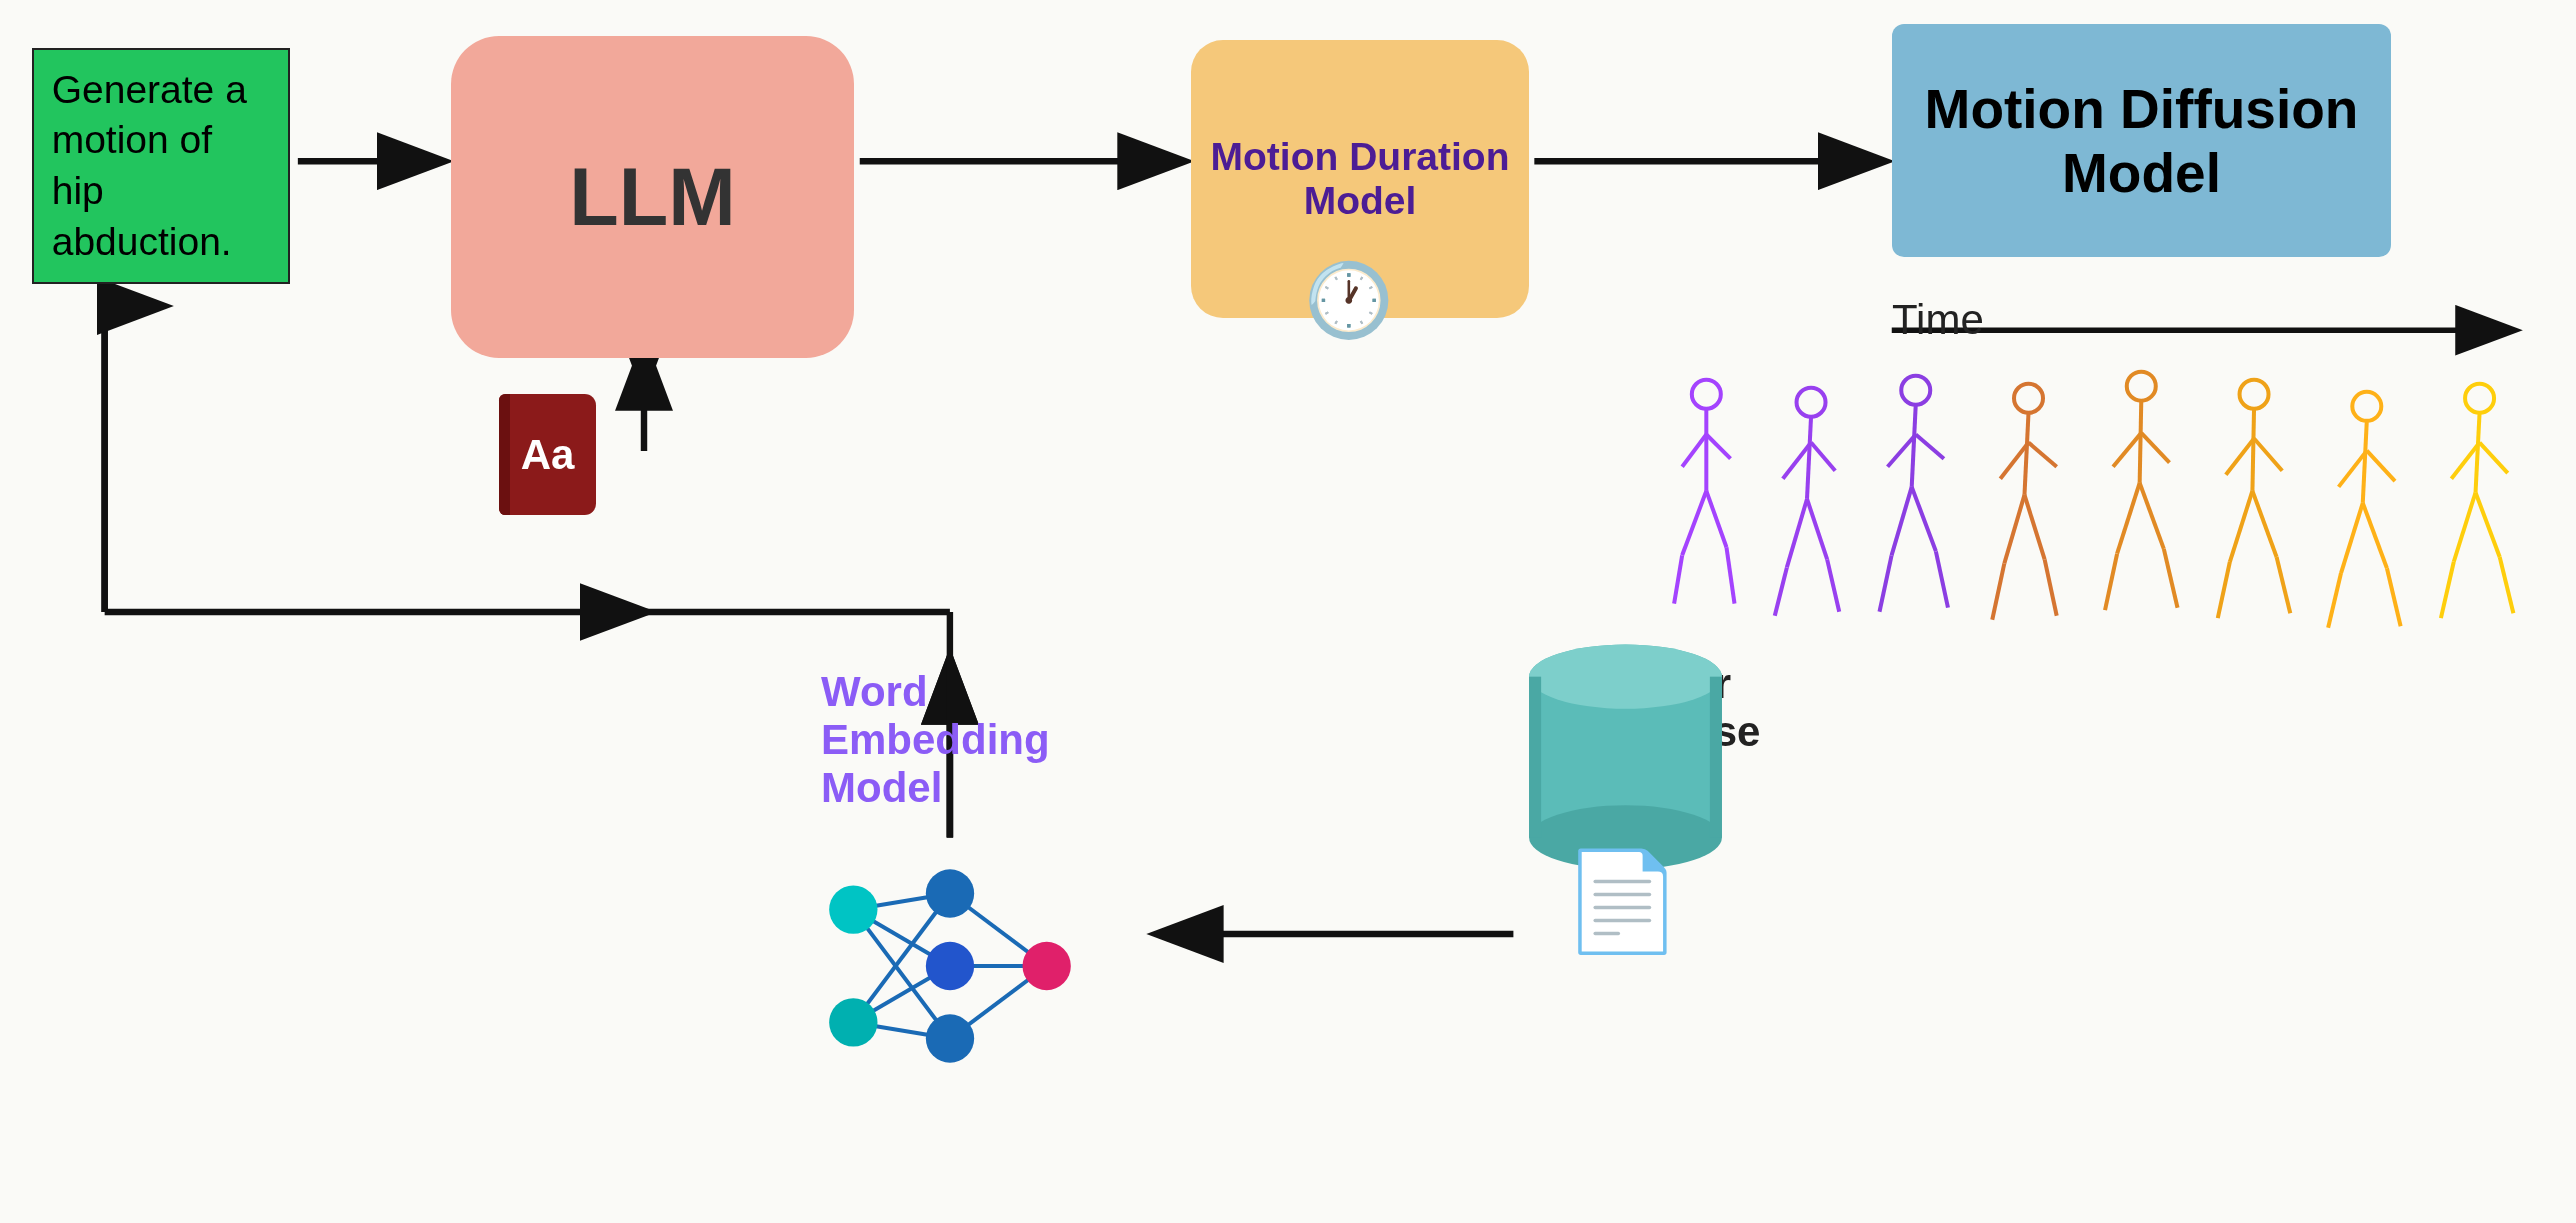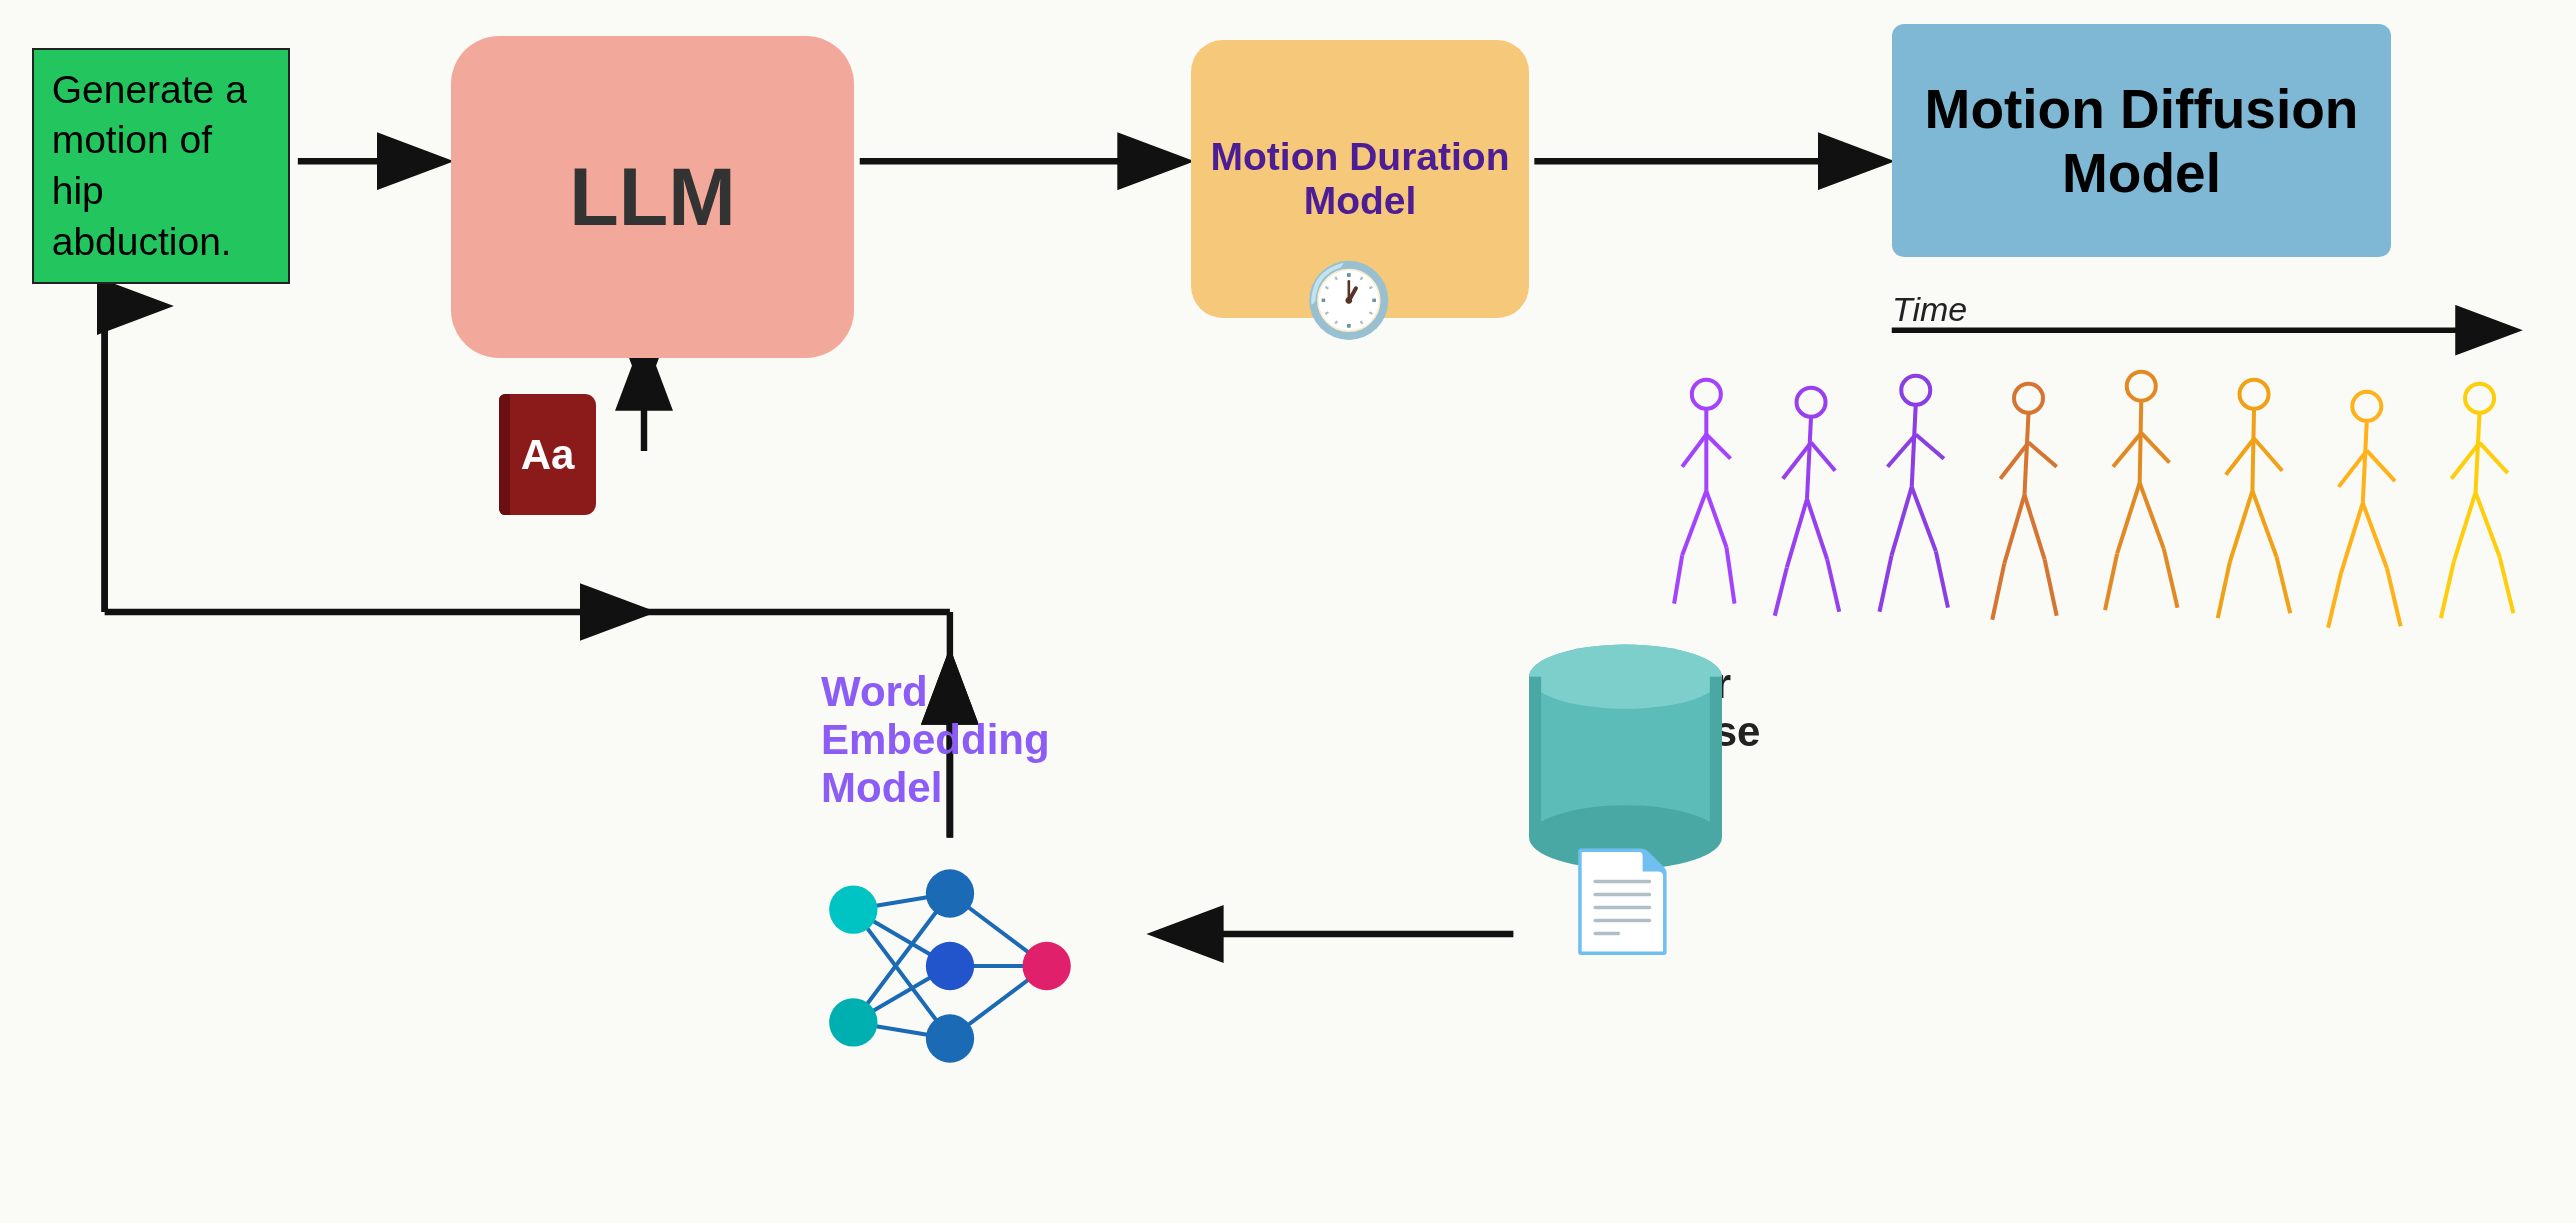--- a/index.html
+++ b/index.html
@@ -136,25 +136,24 @@
     .clock-icon {
       position: absolute;
       top: 258px;
       left: 1304px;
       font-size: 72px;
     }
 
     
     .time-label {
       position: absolute;
-      top: 290px;
+      top: 296px;
       left: 1892px;
-      font-size: 34px;
+      font-size: 42px;
       color: #222;
-      font-style: italic;
     }
 
     
     .skeleton-area {
       position: absolute;
       top: 354px;
       left: 1650px;
       width: 902px;
       height: 306px;
       display: flex;

